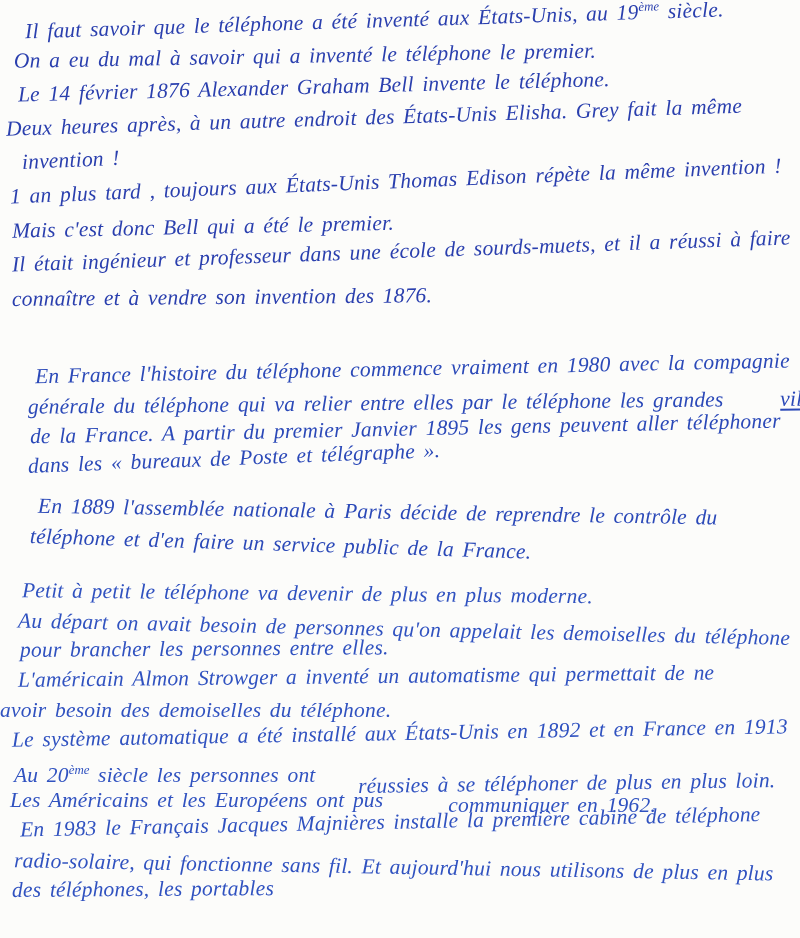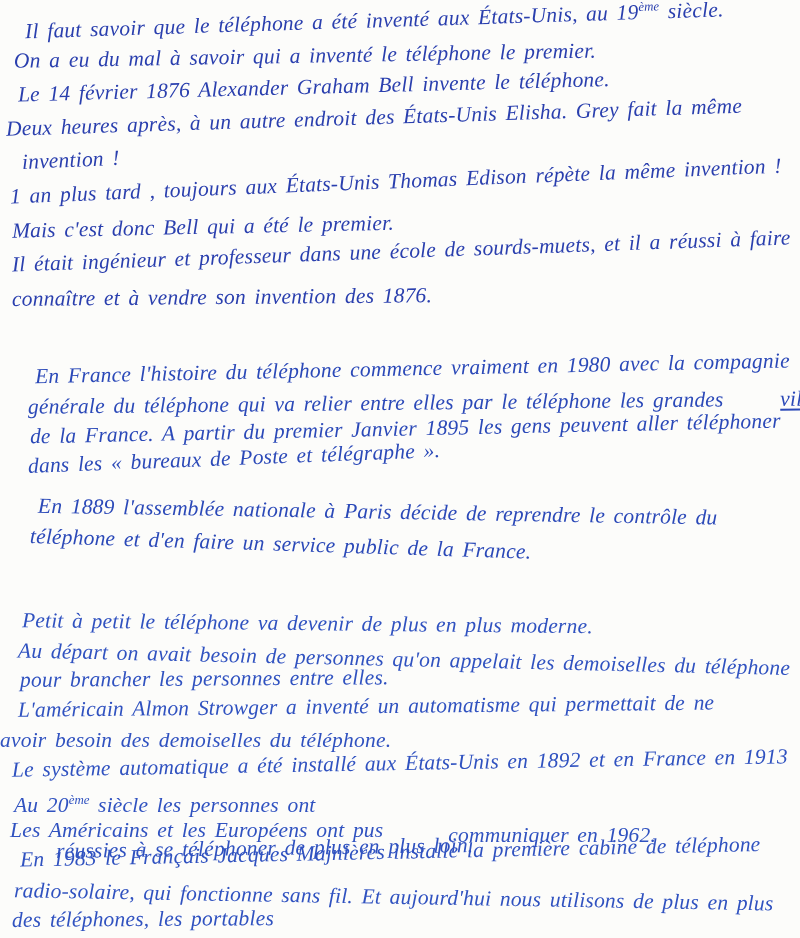--- a/index.html
+++ b/index.html
@@ -12,21 +12,21 @@
     overflow: hidden;
     font-family: "Liberation Serif", serif;
     font-style: italic;
     font-size: 21.5px;
     letter-spacing: 0.2px;
     word-spacing: 3px;
   }
   .para { position: absolute; left: 0; right: 0; }
   .para1 { top: 10px;  color: #2a3fae; }
   .para2 { top: 362px; color: #2b49b8; }
-  .para3 { top: 605px; color: #3052c0; }
+  .para3 { top: 575px; color: #3052c0; }
   .ln {
     display: block;
     white-space: nowrap;
     height: 34px;
     line-height: 34px;
     transform-origin: 0 50%;
   }
   .para2 .ln, .para3 .ln { height: 30px; line-height: 30px; }
   .sup { font-size: 0.6em; vertical-align: super; letter-spacing: 0; }
   .u { text-decoration: underline; text-underline-offset: 3px; margin-left: 48px; }
@@ -50,21 +50,21 @@
   .p2-l5 { padding-left: 38px; transform: rotate(1.0deg); margin-top: 8px; }
   .p2-l6 { padding-left: 30px; transform: rotate(1.8deg); }
 
   
   .p3-l1  { padding-left: 22px; transform: rotate(0.6deg); }
   .p3-l2  { padding-left: 18px; transform: rotate(1.3deg); }
   .p3-l3  { padding-left: 20px; transform: rotate(-0.4deg); }
   .p3-l4  { padding-left: 18px; transform: rotate(-0.6deg); }
   .p3-l5  { }
   .p3-l6  { padding-left: 12px; transform: rotate(-1.0deg); }
-  .p3-l7  { padding-left: 14px; height: 44px; line-height: 34px; display: flex; align-items: flex-start; flex-direction: column; }
+  .p3-l7  { padding-left: 14px; height: 44px; line-height: 34px; display: flex; align-items: flex-start; }
   .p3-l7 .right { margin-left: 42px; transform: rotate(-0.8deg) translateY(13px); display: inline-block; }
   .p3-l8  { padding-left: 10px; height: 36px; display: flex; align-items: flex-start; gap: 37px; }
   .p3-l8 .right { margin-left: 28px; transform: translateY(5px); display: inline-block; }
   .p3-l9  { padding-left: 20px; transform: rotate(-1.2deg); }
   .p3-l10 { padding-left: 14px; transform: rotate(1.0deg); }
   .p3-l11 { padding-left: 12px; transform: rotate(-0.4deg); }
 </style>
 </head>
 <body>
 

